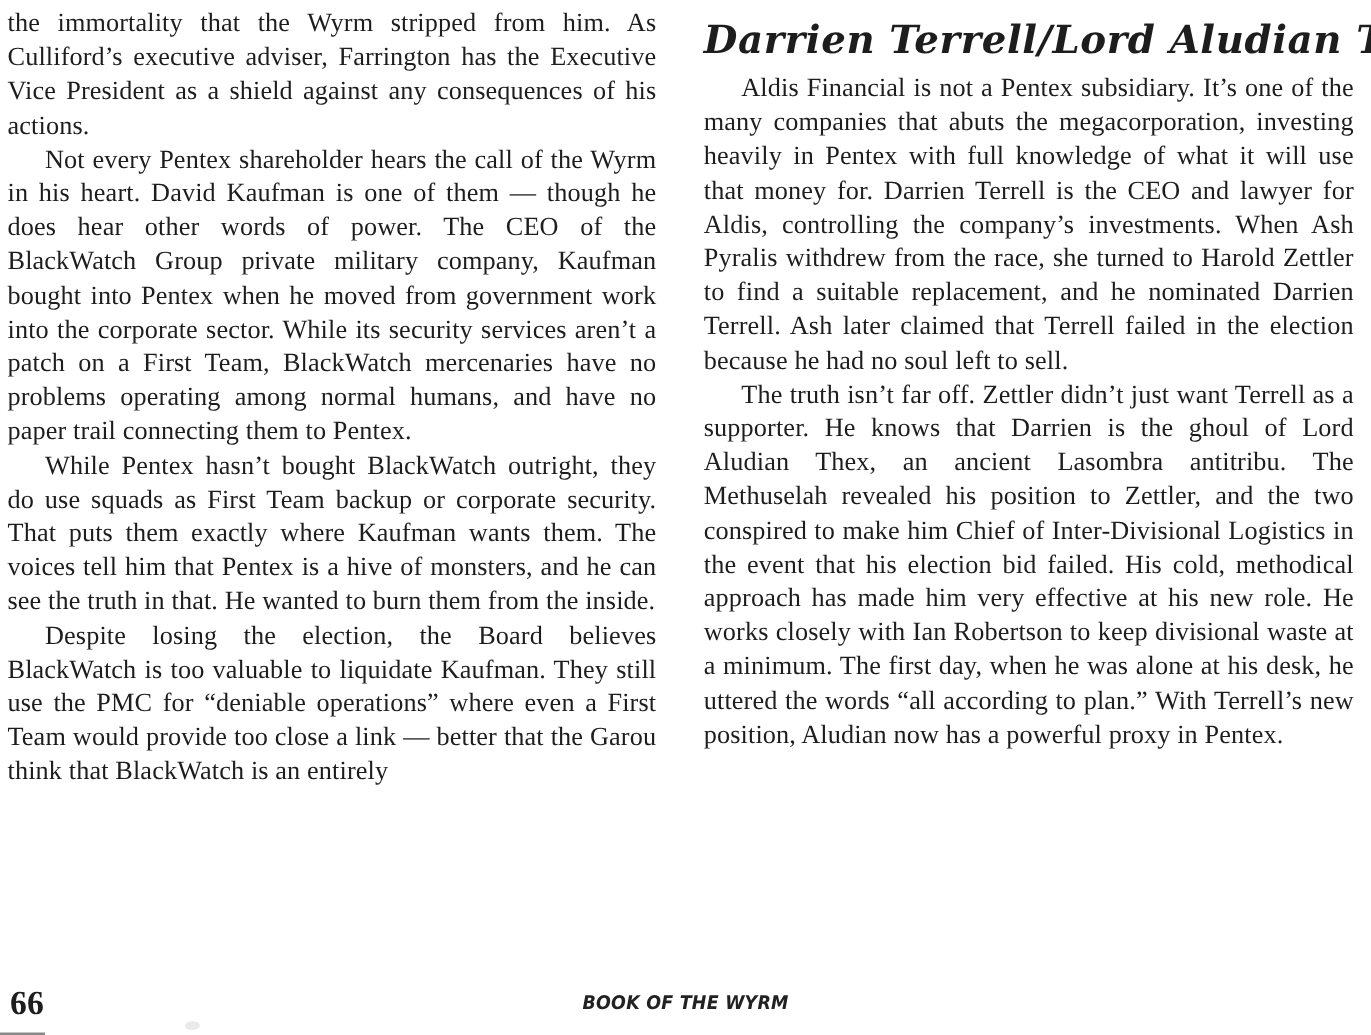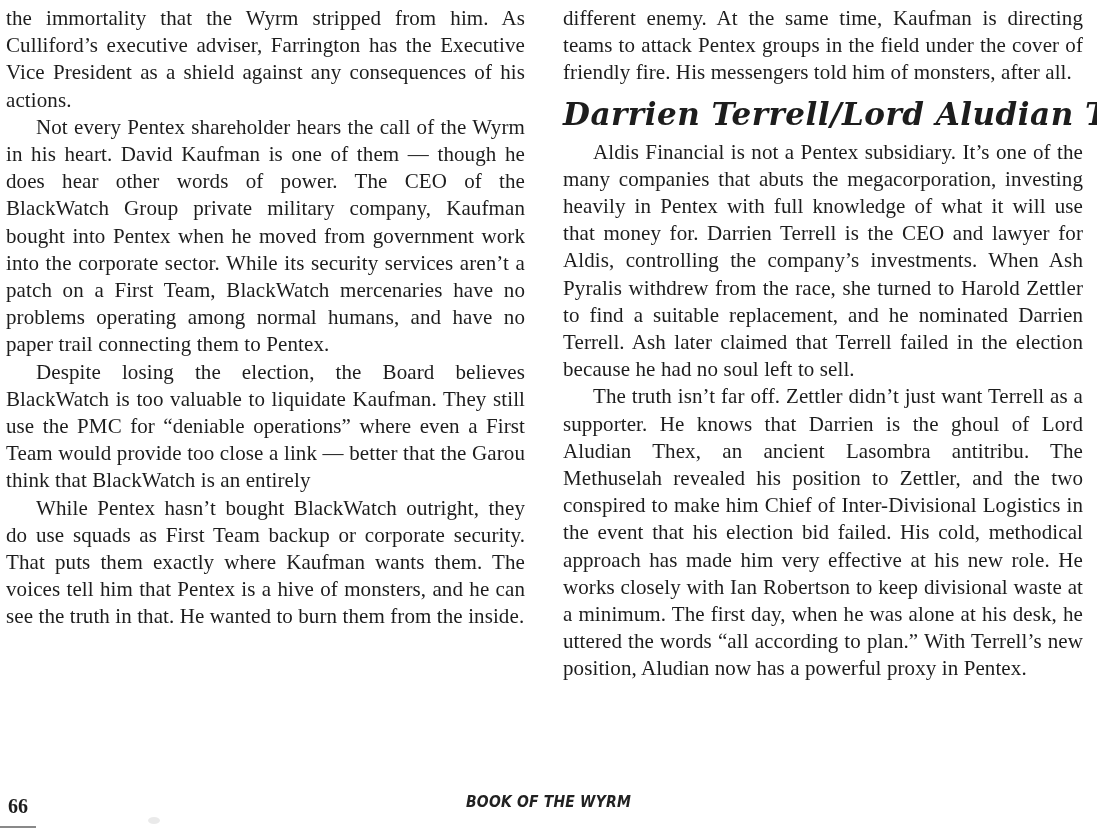--- a/index.html
+++ b/index.html
@@ -50,21 +50,21 @@
     left: 0;
     right: 0;
     bottom: 0;
     height: 46px;
   }
   .page-number {
     position: absolute;
     left: 8px;
     bottom: 12px;
     font-weight: bold;
-    font-size: 20px;
+    font-size: 27px;
     line-height: 1;
   }
   .running-title {
     position: absolute;
     left: 0;
     right: 0;
     bottom: 17px;
     text-align: center;
     font-family: "DejaVu Sans", sans-serif;
     font-weight: bold;
@@ -96,26 +96,25 @@
 </style>
 </head>
 <body>
 
 <div class="page">
   <div class="columns">
 
     <div class="col">
       <p>the immortality that the Wyrm stripped from him. As Culliford’s executive adviser, Farrington has the Executive Vice President as a shield against any consequences of his actions.</p>
       <p class="indented">Not every Pentex shareholder hears the call of the Wyrm in his heart. David Kaufman is one of them — though he does hear other words of power. The CEO of the BlackWatch Group private military company, Kaufman bought into Pentex when he moved from government work into the corporate sector. While its security services aren’t a patch on a First Team, BlackWatch mercenaries have no problems operating among normal humans, and have no paper trail connecting them to Pentex.</p>
+      <p class="indented">While Pentex hasn’t bought BlackWatch outright, they do use squads as First Team backup or corporate security. That puts them exactly where Kaufman wants them. The voices tell him that Pentex is a hive of monsters, and he can see the truth in that. He wanted to burn them from the inside.</p>
       <p class="indented">Despite losing the election, the Board believes BlackWatch is too valuable to liquidate Kaufman. They still use the PMC for “deniable operations” where even a First Team would provide too close a link — better that the Garou think that BlackWatch is an entirely</p>
-      <p class="indented">While Pentex hasn’t bought BlackWatch outright, they do use squads as First Team backup or corporate security. That puts them exactly where Kaufman wants them. The voices tell him that Pentex is a hive of monsters, and he can see the truth in that. He wanted to burn them from the inside.</p>
     </div>
 
     <div class="col">
-      <p>different enemy. At the same time, Kaufman is directing teams to attack Pentex groups in the field under the cover of friendly fire. His messengers told him of monsters, after all.</p>
       <h2 class="section-heading">Darrien Terrell/Lord Aludian Thex</h2>
       <p class="indented">Aldis Financial is not a Pentex subsidiary. It’s one of the many companies that abuts the megacorporation, investing heavily in Pentex with full knowledge of what it will use that money for. Darrien Terrell is the CEO and lawyer for Aldis, controlling the company’s investments. When Ash Pyralis withdrew from the race, she turned to Harold Zettler to find a suitable replacement, and he nominated Darrien Terrell. Ash later claimed that Terrell failed in the election because he had no soul left to sell.</p>
       <p class="indented">The truth isn’t far off. Zettler didn’t just want Terrell as a supporter. He knows that Darrien is the ghoul of Lord Aludian Thex, an ancient Lasombra antitribu. The Methuselah revealed his position to Zettler, and the two conspired to make him Chief of Inter-Divisional Logistics in the event that his election bid failed. His cold, methodical approach has made him very effective at his new role. He works closely with Ian Robertson to keep divisional waste at a minimum. The first day, when he was alone at his desk, he uttered the words “all according to plan.” With Terrell’s new position, Aludian now has a powerful proxy in Pentex.</p>
     </div>
 
   </div>
 
   <div class="footer">
     <span class="page-number">66</span>
     <span class="running-title">BOOK OF THE WYRM</span>

